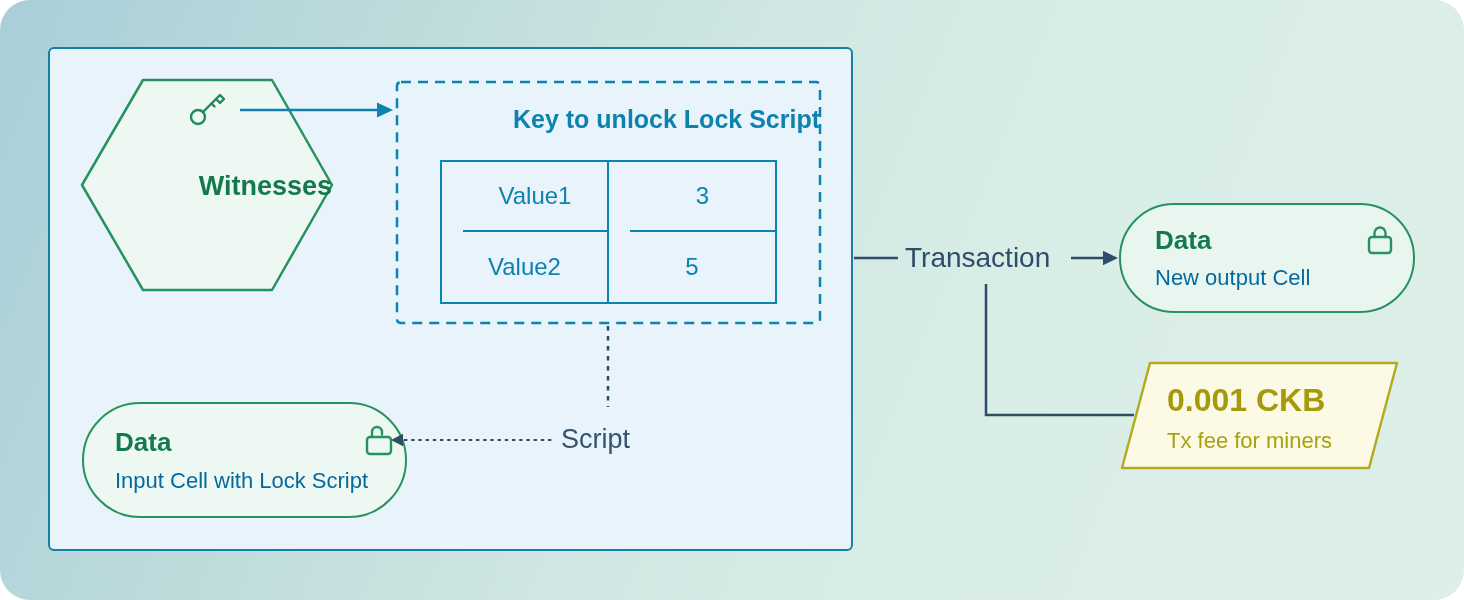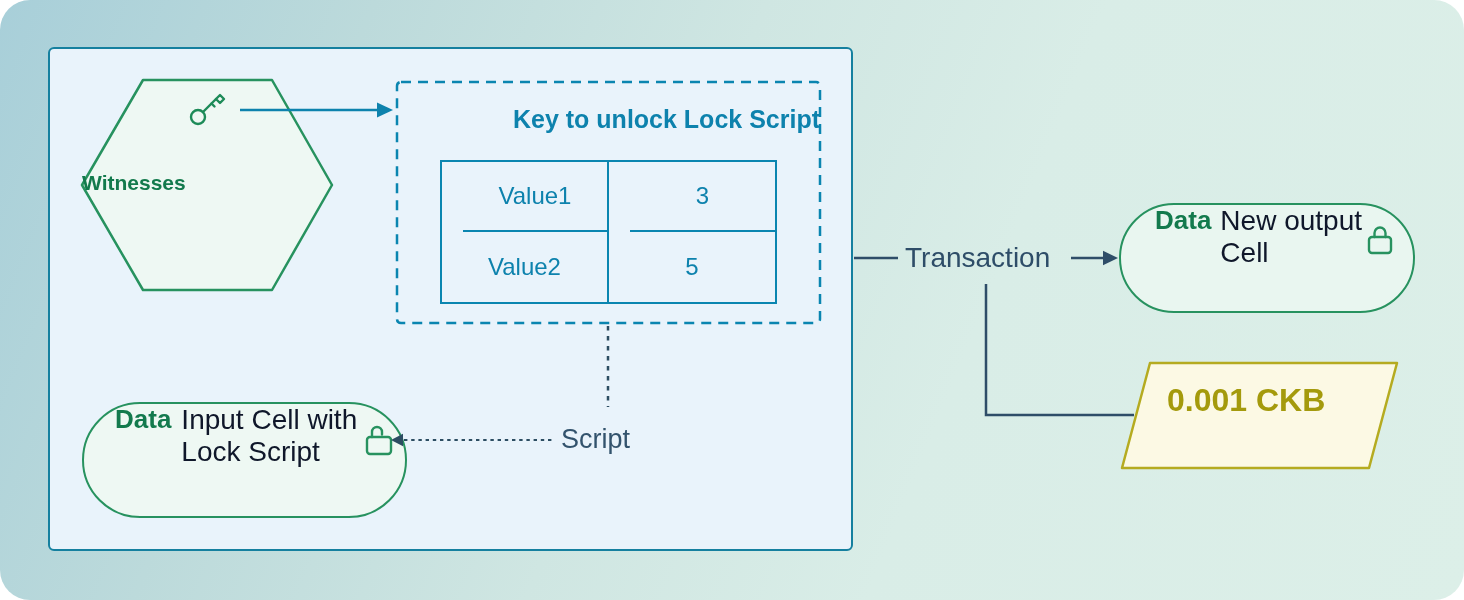--- a/index.html
+++ b/index.html
@@ -9,34 +9,34 @@
     background:linear-gradient(112deg,#a8cfd9 0%,#bcdadb 22%,#cfe6e2 45%,#d9ede7 65%,#dcefe8 100%);
   }
   .bigbox{
     position:absolute;left:48px;top:47px;width:805px;height:504px;
     background:#e9f3fb;border:2.5px solid #15809f;border-radius:6px;z-index:1;
   }
   svg.layer{position:absolute;left:0;top:0;width:1464px;height:600px;pointer-events:none;}
   .shapes{z-index:2;}
   .connectors{z-index:4;}
   .label{position:absolute;z-index:3;}
-  .hex-label{left:82px;top:171px;width:250px;text-align:left;font-size:21px;font-weight:bold;color:#137a4d;}
+  .hex-label{left:82px;top:171px;width:250px;text-align:right;font-size:27px;font-weight:bold;color:#137a4d;}
   .key-icon{position:absolute;left:188px;top:90px;z-index:3;}
   .kb-title{left:397px;top:105px;width:423px;text-align:right;font-size:25px;font-weight:bold;color:#0d82ad;}
   .ktable{
     position:absolute;left:440px;top:160px;z-index:3;display:grid;
     grid-template-columns:167px 166px;grid-auto-rows:70px;border:2.5px solid #0a85b0;
   }
   .kc{display:flex;align-items:center;justify-content:center;font-size:24px;color:#0d82ad;}
   .kc.c1{border-right:2.5px solid #0a85b0;}
   .kc.r1{border-bottom:2.5px solid #0a85b0;margin-left:21px;}
-  .pill{position:absolute;z-index:3;display:flex;flex-direction:row;justify-content:center;
+  .pill{position:absolute;z-index:3;display:flex;flex-direction:column;justify-content:center;
     border:2.5px solid #27925f;}
   .pill .title{font-size:26px;font-weight:bold;color:#137a4d;}
-  .pill .subtitle{font-size:28px;color:#0f172a;}
+  .pill .subtitle{font-size:22px;color:#0369a1;}
   .pill-input{left:82px;top:402px;width:325px;height:116px;border-radius:58px;background:#eef8f3;padding-left:31px;gap:10px;}
   .pill-output{left:1119px;top:203px;width:296px;height:110px;border-radius:55px;background:#e9f6f0;padding-left:34px;gap:9px;}
   .lock{position:absolute;}
   .unlock-label{left:561px;top:424px;font-size:27px;color:#33536d;}
   .transaction-label{left:905px;top:242px;font-size:28px;color:#2e4d68;}
   .fee-amount{left:1167px;top:382px;font-size:32px;font-weight:bold;color:#a49a0c;}
   .fee-note{left:1167px;top:428px;font-size:22px;color:#a9a012;}
 </style>
 </head>
 <body>
@@ -91,20 +91,21 @@
     <div class="subtitle">New output Cell</div>
     <svg class="lock" style="left:243px;top:17px;" width="32" height="36" viewBox="0 0 32 36">
       <g fill="none" stroke="#27925f" stroke-width="2.4" stroke-linecap="round" stroke-linejoin="round">
         <path d="M10.5 15 v-4 a5.5 5.5 0 0 1 11 0 v4"></path>
         <rect x="5" y="15" width="22" height="16" rx="3"></rect>
       </g>
     </svg>
   </div>
 
   <div class="label fee-amount">0.001 CKB</div>
+  <div class="label fee-note">Tx fee for miners</div>
 
   <svg class="layer connectors" viewBox="0 0 1464 600">
 
     <g>
       <line x1="240" y1="110" x2="378" y2="110" stroke="#0d82ad" stroke-width="2.5"></line>
       <polygon points="393,110 377,102.5 377,117.5" fill="#0d82ad"></polygon>
     </g>
 
     <line x1="608" y1="326" x2="608" y2="407" stroke="#2c4d62" stroke-width="2.5" stroke-dasharray="4.5 5.5"></line>
 

